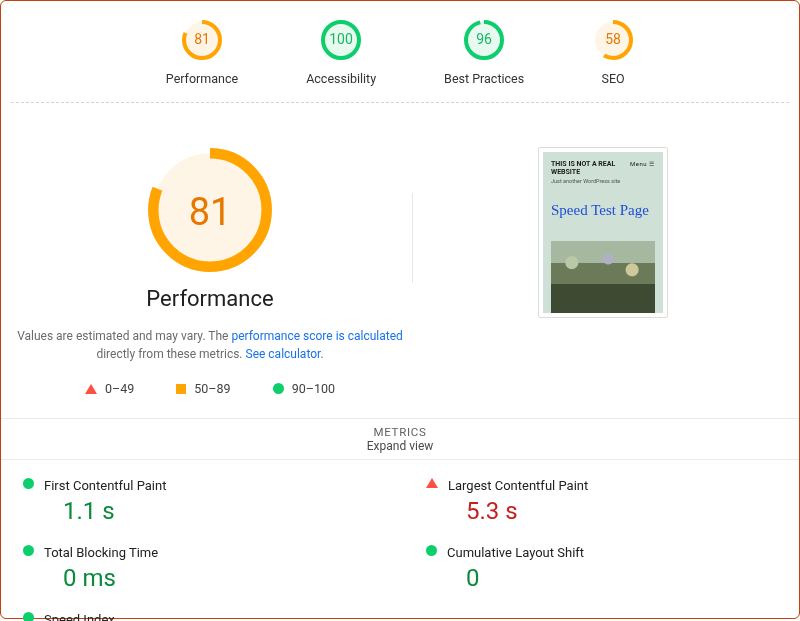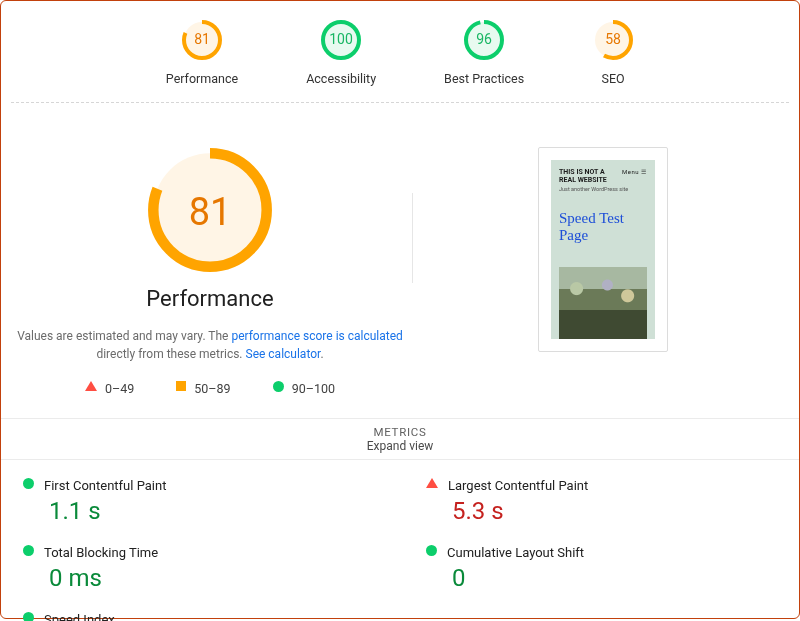--- a/index.html
+++ b/index.html
@@ -83,41 +83,41 @@
   }
   .desc a { color:#1a73e8; text-decoration:none; }
   .legend {
     margin-top:18px;
     display:flex;
     justify-content:center;
     gap:42px;
     font-size:12.5px;
     color:#424242;
   }
-  .legend-item { display:flex; align-items:flex-start; gap:8px; }
+  .legend-item { display:flex; align-items:center; gap:8px; }
   .tri {
     width:0; height:0;
     border-left:6px solid transparent;
     border-right:6px solid transparent;
     border-bottom:10px solid #ff4e42;
   }
   .sq { width:10px; height:10px; background:#ffa400; }
   .circ { width:11px; height:11px; border-radius:50%; background:#0cce6b; }
 
   .right {
     width: 360px;
     display:flex;
     justify-content:center;
     align-items:flex-start;
   }
   .thumb {
     width:130px;
     border:1px solid #dcdcdc;
     border-radius:2px;
-    padding:12px;
+    padding:4px;
     background:#fff;
   }
   .phone {
     background:#cfe0d6;
     padding:8px 8px 0 8px;
     font-size:7px;
     color:#1c1c1c;
   }
   .phone .menu { float:right; font-size:6px; letter-spacing:.5px; }
   .phone .tag { font-weight:700; line-height:1.15; }
@@ -164,21 +164,21 @@
     display:grid;
     grid-template-columns: 1fr 1fr;
     column-gap: 40px;
     padding: 12px 16px 0 16px;
   }
   .metric { padding:6px 0 14px 6px; }
   .metric-top { display:flex; align-items:flex-start; gap:10px; }
   .m-label { font-size:13px; color:#222; }
   .m-val {
     font-size:24px;
-    margin-left:26px;
+    margin-left:40px;
     margin-top:4px;
     font-weight:400;
   }
   .v-green { color:#0a8a3a; }
   .v-red   { color:#c5221f; }
 </style>
 </head>
 <body>
 
 <div class="container">

